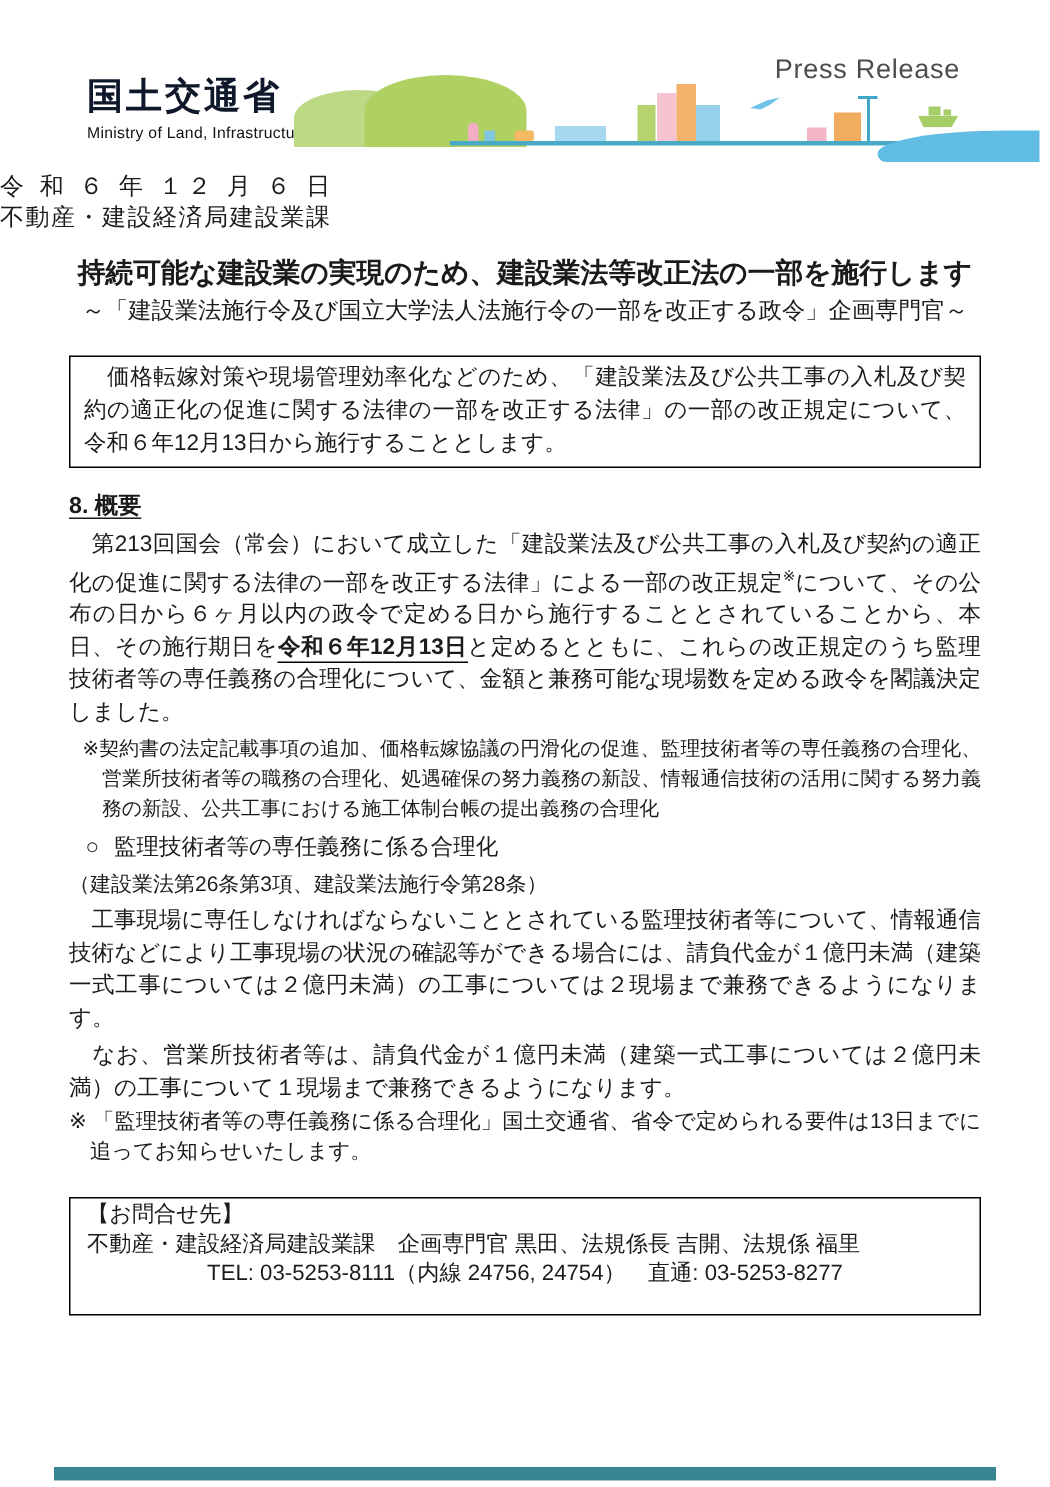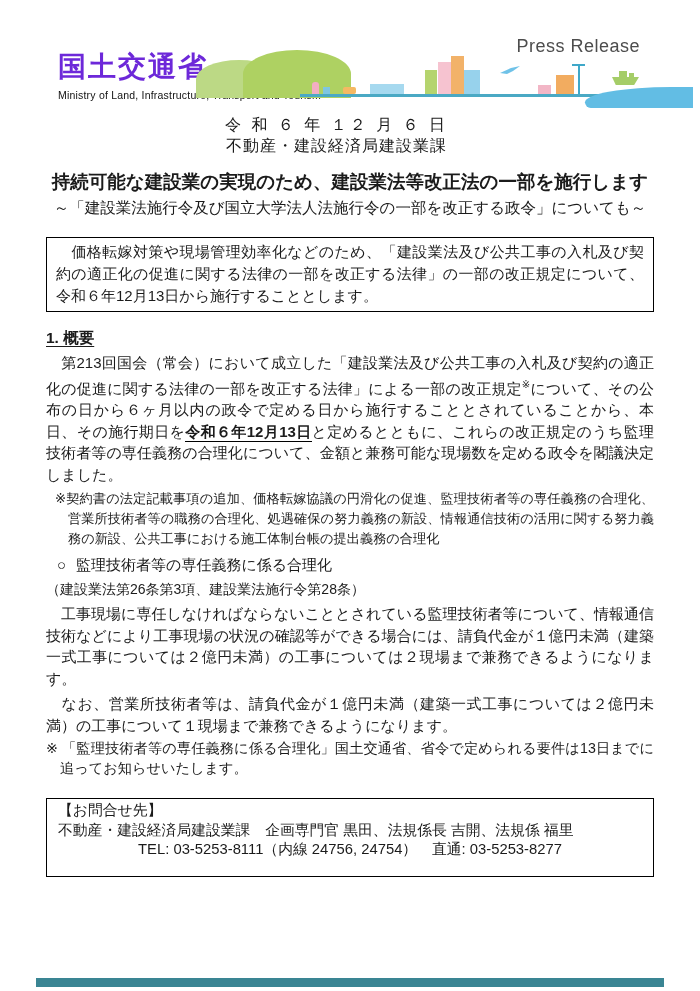--- a/index.html
+++ b/index.html
@@ -2,21 +2,21 @@
 <html lang="ja"><head>
 <meta charset="utf-8">
 <style>
   html,body{margin:0;padding:0;background:#ffffff;}
   body{font-family:"Liberation Sans","DejaVu Sans",sans-serif;color:#1b1b1b;}
   .page{position:relative;width:700px;height:991px;margin:0 auto;background:#fff;overflow:hidden;}
 
   
   .header{position:relative;height:108px;}
   .logo-block{position:absolute;left:58px;top:48px;}
-  .logo-jp{font-size:28px;font-weight:bold;letter-spacing:2px;color:#6d28d9;}
+  .logo-jp{font-size:24px;font-weight:bold;letter-spacing:2px;color:#0f172a;}
   .logo-en{font-size:10.5px;color:#111;margin-top:3px;letter-spacing:0.2px;}
   .press-release{position:absolute;right:60px;top:36px;font-size:18px;color:#4d4d4d;letter-spacing:0.5px;}
   .illus{position:absolute;left:0;top:0;width:100%;height:108px;pointer-events:none;}
   .shape{position:absolute;}
   .hill1{left:196px;top:60px;width:86px;height:38px;background:#bcd985;border-radius:100% 100% 0 0/100% 100% 0 0;}
   .hill2{left:243px;top:50px;width:108px;height:48px;background:#aed162;border-radius:100% 100% 0 0/100% 100% 0 0;}
   .ground{left:300px;top:94px;width:330px;height:3px;background:#4aa9c4;}
   .person{left:312px;top:82px;width:7px;height:12px;background:#f2aec3;border-radius:3px 3px 0 0;}
   .blockblue{left:323px;top:87px;width:7px;height:7px;background:#7fc6e0;}
   .car{left:343px;top:87px;width:13px;height:7px;background:#f5b963;border-radius:2px;}
@@ -29,21 +29,21 @@
   .housepink{left:538px;top:85px;width:13px;height:9px;background:#f2b6c6;}
   .bldgorange{left:556px;top:75px;width:18px;height:19px;background:#f2ac60;}
   .cranev{left:578px;top:64px;width:2px;height:30px;background:#3fa8c9;}
   .craneh{left:572px;top:64px;width:13px;height:2px;background:#3fa8c9;}
   .wave{left:585px;top:87px;width:108px;height:21px;background:#62bde4;border-top-left-radius:90px 16px;border-bottom-left-radius:6px;}
   .boathull{left:612px;top:77px;width:27px;height:8px;background:#a5cd68;clip-path:polygon(0 0,100% 0,82% 100%,14% 100%);}
   .boatcab1{left:619px;top:71px;width:8px;height:6px;background:#a5cd68;}
   .boatcab2{left:629px;top:73px;width:5px;height:4px;background:#a5cd68;}
 
   
-  .date-block{margin:6px 27px 0 0;text-align:center;font-size:16px;line-height:21px;}
+  .date-block{margin:6px 27px 0 0;text-align:left;font-size:16px;line-height:21px;}
   .rel-date{letter-spacing:3px;}
   .dept{letter-spacing:1px;}
 
   
   .title{margin:14px 30px 0;text-align:center;font-size:18.5px;font-weight:bold;line-height:24px;}
   .subtitle{margin:3px 10px 0;text-align:center;font-size:15.5px;line-height:22px;}
 
   
   .summary-box{margin:18px 46px 16px;border:1.6px solid #000;padding:3px 9px 4px;font-size:15px;line-height:22px;text-align:justify;}
   .section{margin:0 46px;}
@@ -101,28 +101,28 @@
       <div class="shape boatcab2"></div>
     </div>
   </div>
 
   <div class="date-block">
     <div class="rel-date">令 和 ６ 年 １２ 月 ６ 日</div>
     <div class="dept">不動産・建設経済局建設業課</div>
   </div>
 
   <div class="title">持続可能な建設業の実現のため、建設業法等改正法の一部を施行します</div>
-  <div class="subtitle">～「建設業法施行令及び国立大学法人法施行令の一部を改正する政令」についても～</div>
+  <div class="subtitle">～「建設業法施行令及び国立大学法人法施行令の一部を改正する政令」企画専門官～</div>
 
   <div class="summary-box">
     <span>　価格転嫁対策や現場管理効率化などのため、「建設業法及び公共工事の入札及び契約の適正化の促進に関する法律の一部を改正する法律」の一部の改正規定について、令和６年12月13日から施行することとします。</span>
   </div>
 
   <div class="section">
-    <div class="sec-heading">1. 概要</div>
+    <div class="sec-heading">8. 概要</div>
     <p class="body-para"><span>　第213回国会（常会）において成立した「建設業法及び公共工事の入札及び契約の適正化の促進に関する法律の一部を改正する法律」による一部の改正規定</span><span class="sup-mark">※</span><span>について、その公布の日から６ヶ月以内の政令で定める日から施行することとされていることから、本日、その施行期日を</span><span class="bold-underline">令和６年12月13日</span><span>と定めるとともに、これらの改正規定のうち監理技術者等の専任義務の合理化について、金額と兼務可能な現場数を定める政令を閣議決定しました。</span></p>
     <p class="s1-note">※契約書の法定記載事項の追加、価格転嫁協議の円滑化の促進、監理技術者等の専任義務の合理化、営業所技術者等の職務の合理化、処遇確保の努力義務の新設、情報通信技術の活用に関する努力義務の新設、公共工事における施工体制台帳の提出義務の合理化</p>
   </div>
 
   <div class="section">
     <div class="item-line"><span class="bullet">○</span><span>監理技術者等の専任義務に係る合理化</span></div>
     <div class="law-ref">（建設業法第26条第3項、建設業法施行令第28条）</div>
     <p class="body-para">　工事現場に専任しなければならないこととされている監理技術者等について、情報通信技術などにより工事現場の状況の確認等ができる場合には、請負代金が１億円未満（建築一式工事については２億円未満）の工事については２現場まで兼務できるようになります。</p>
     <p class="body-para">　なお、営業所技術者等は、請負代金が１億円未満（建築一式工事については２億円未満）の工事について１現場まで兼務できるようになります。</p>
     <p class="kome first">※ 「監理技術者等の専任義務に係る合理化」国土交通省、省令で定められる要件は13日までに追ってお知らせいたします。</p>

